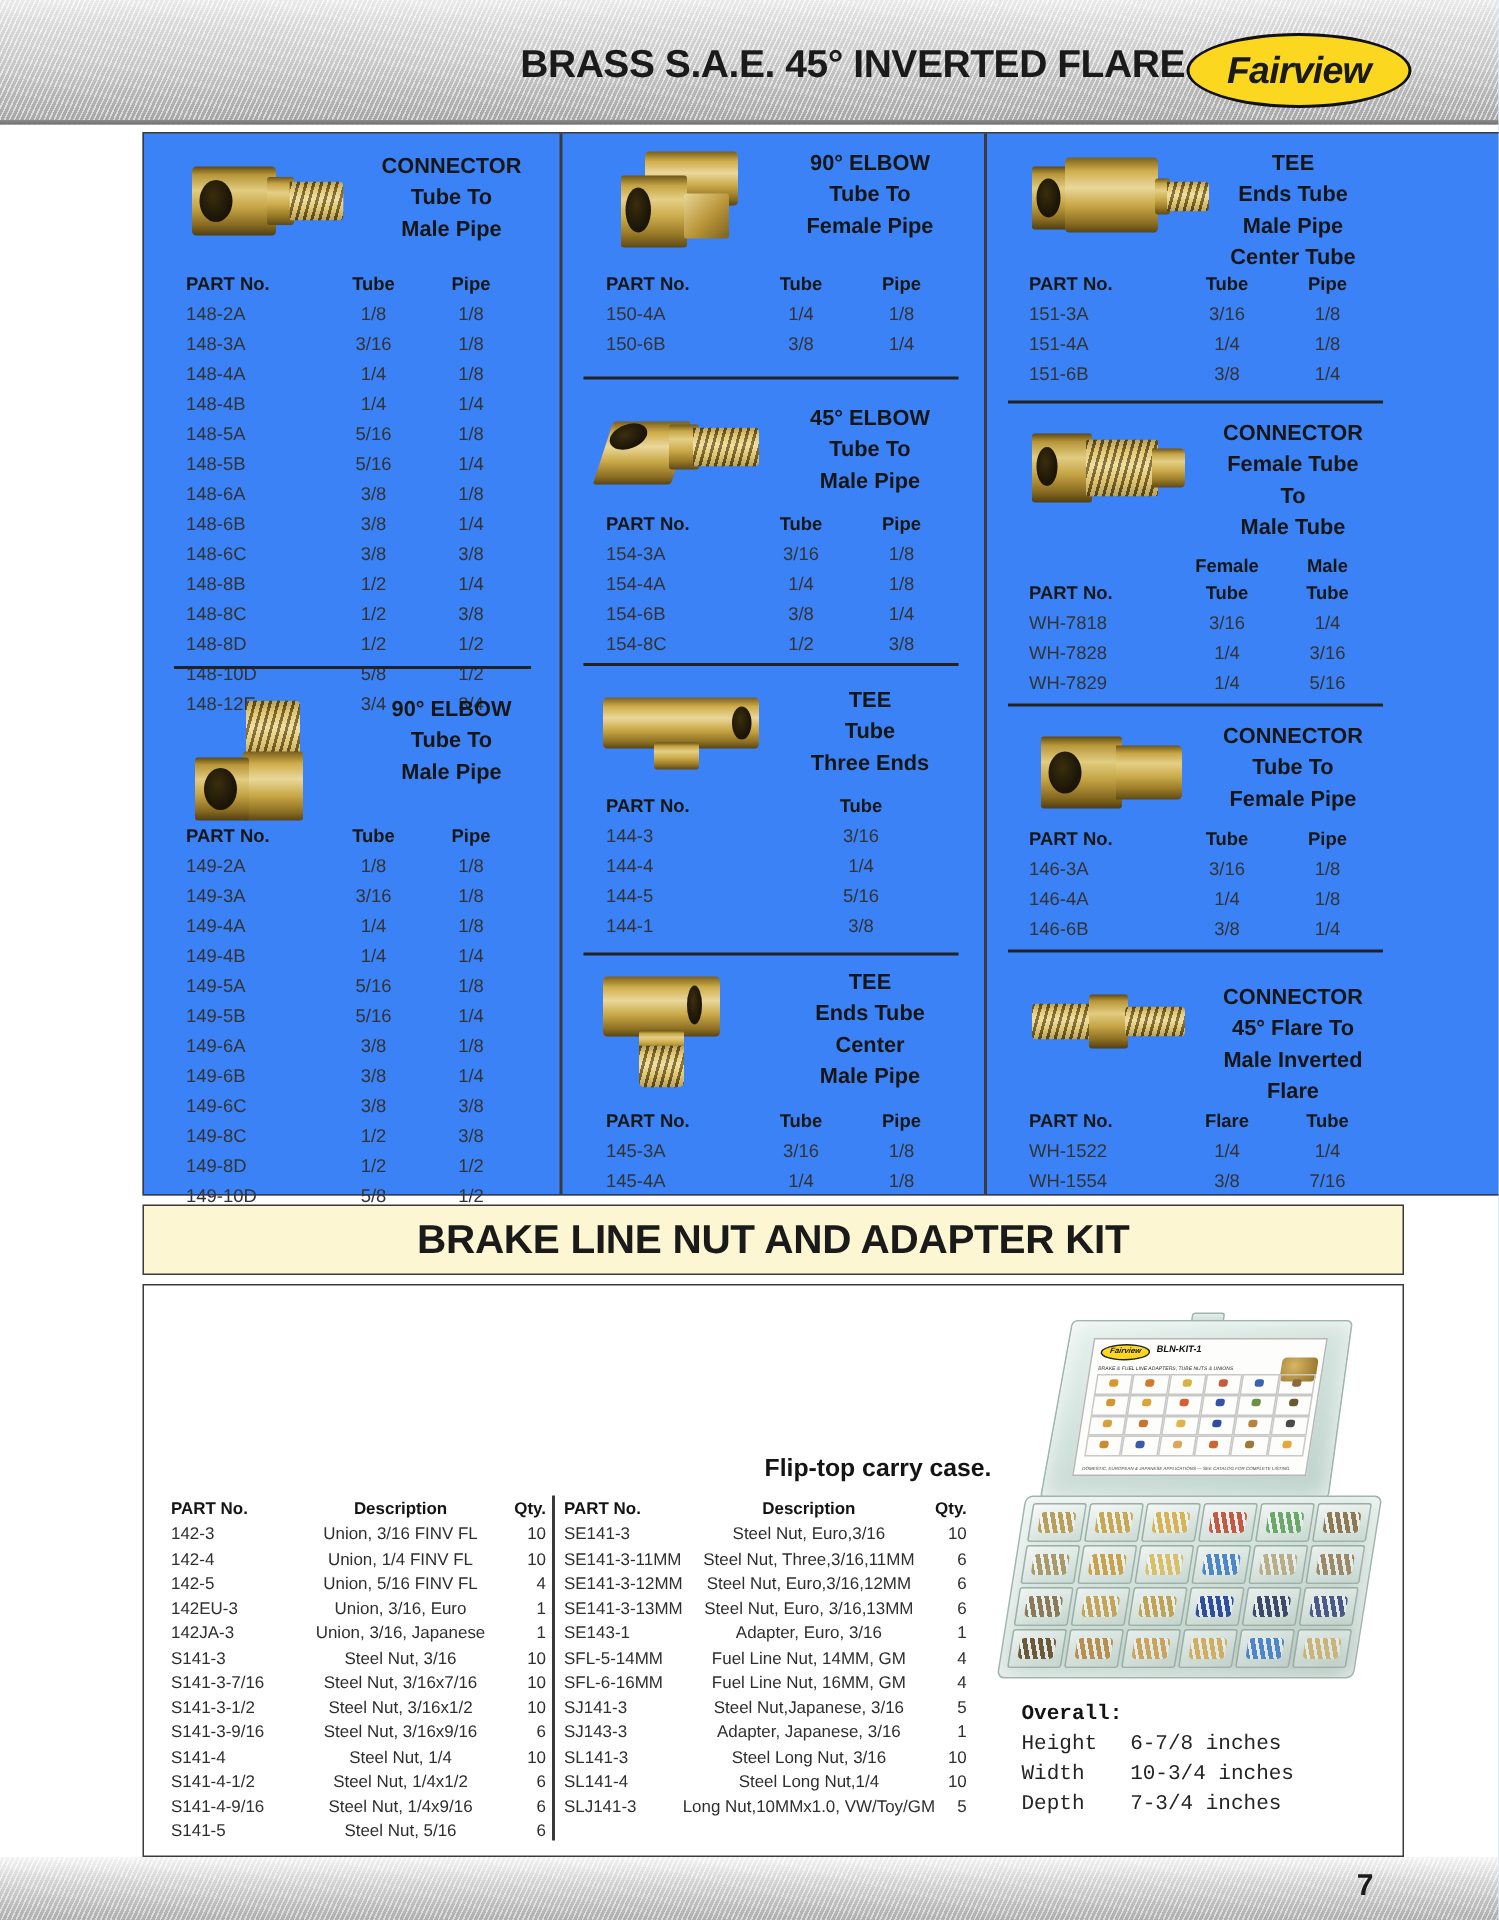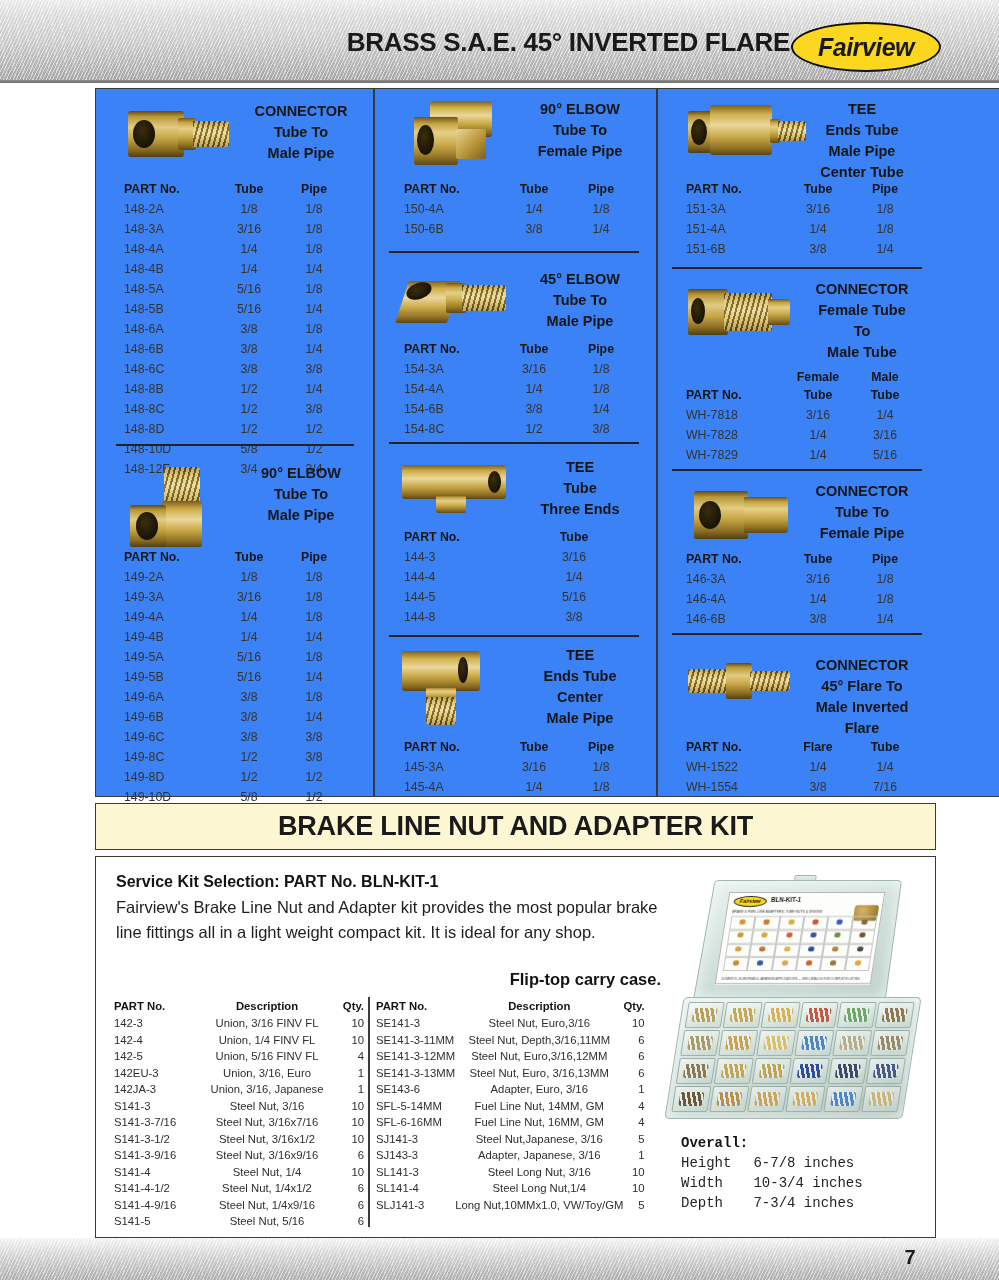--- a/index.html
+++ b/index.html
@@ -527,21 +527,21 @@
             </tr>
           <tr>
               <td class="lft">144-4</td>
               <td>1/4</td>
             </tr>
           <tr>
               <td class="lft">144-5</td>
               <td>5/16</td>
             </tr>
           <tr>
-              <td class="lft">144-8</td>
+              <td class="lft">144-1</td>
               <td>3/8</td>
             </tr>
         </tbody>
       </table>
     </div>
     <div class="hrule" style="left:293px;top:546px;width:250px;"></div>
 
     <div class="panel">
       <div class="brass" style="left:306px;top:562px;width:104px;height:76px;">
         <div class="bz bbody2" style="left:0px;top:0px;width:78px;height:40px;border-radius:3px;"></div>
@@ -744,22 +744,20 @@
     </div>
 
   </div>
 
   <div id="kit-banner">
     <div id="kit-banner-title">BRAKE LINE NUT AND ADAPTER KIT</div>
   </div>
 
   <div id="kit-frame">
 
-    <div id="kit-heading">Service Kit Selection: PART No. BLN-KIT-1</div>
-    <div id="kit-desc">Fairview's Brake Line Nut and Adapter kit provides the most popular brake line fittings all in a light weight compact kit. It is ideal for any shop.</div>
     <div id="kit-fliptop">Flip-top carry case.</div>
 
     <div id="kit-divider"></div>
 
     <table class="kit" style="left:18px;top:141px;width:250px;">
       <thead>
           <tr>
         <th class="c-part" style="width:84px">PART No.</th>
         <th class="c-desc" style="width:138px">Description</th>
         <th class="c-qty" style="width:28px">Qty.</th>
@@ -843,35 +841,35 @@
       </tr>
         </thead>
       <tbody>
         <tr>
             <td class="c-part">SE141-3</td>
             <td class="c-desc">Steel Nut, Euro,3/16</td>
             <td class="c-qty">10</td>
           </tr>
         <tr>
             <td class="c-part">SE141-3-11MM</td>
-            <td class="c-desc">Steel Nut, Depth,3/16,11MM</td>
+            <td class="c-desc">Steel Nut, Three,3/16,11MM</td>
             <td class="c-qty">6</td>
           </tr>
         <tr>
             <td class="c-part">SE141-3-12MM</td>
             <td class="c-desc">Steel Nut, Euro,3/16,12MM</td>
             <td class="c-qty">6</td>
           </tr>
         <tr>
             <td class="c-part">SE141-3-13MM</td>
             <td class="c-desc">Steel Nut, Euro, 3/16,13MM</td>
             <td class="c-qty">6</td>
           </tr>
         <tr>
-            <td class="c-part">SE143-6</td>
+            <td class="c-part">SE143-1</td>
             <td class="c-desc">Adapter, Euro, 3/16</td>
             <td class="c-qty">1</td>
           </tr>
         <tr>
             <td class="c-part">SFL-5-14MM</td>
             <td class="c-desc">Fuel Line Nut, 14MM, GM</td>
             <td class="c-qty">4</td>
           </tr>
         <tr>
             <td class="c-part">SFL-6-16MM</td>

